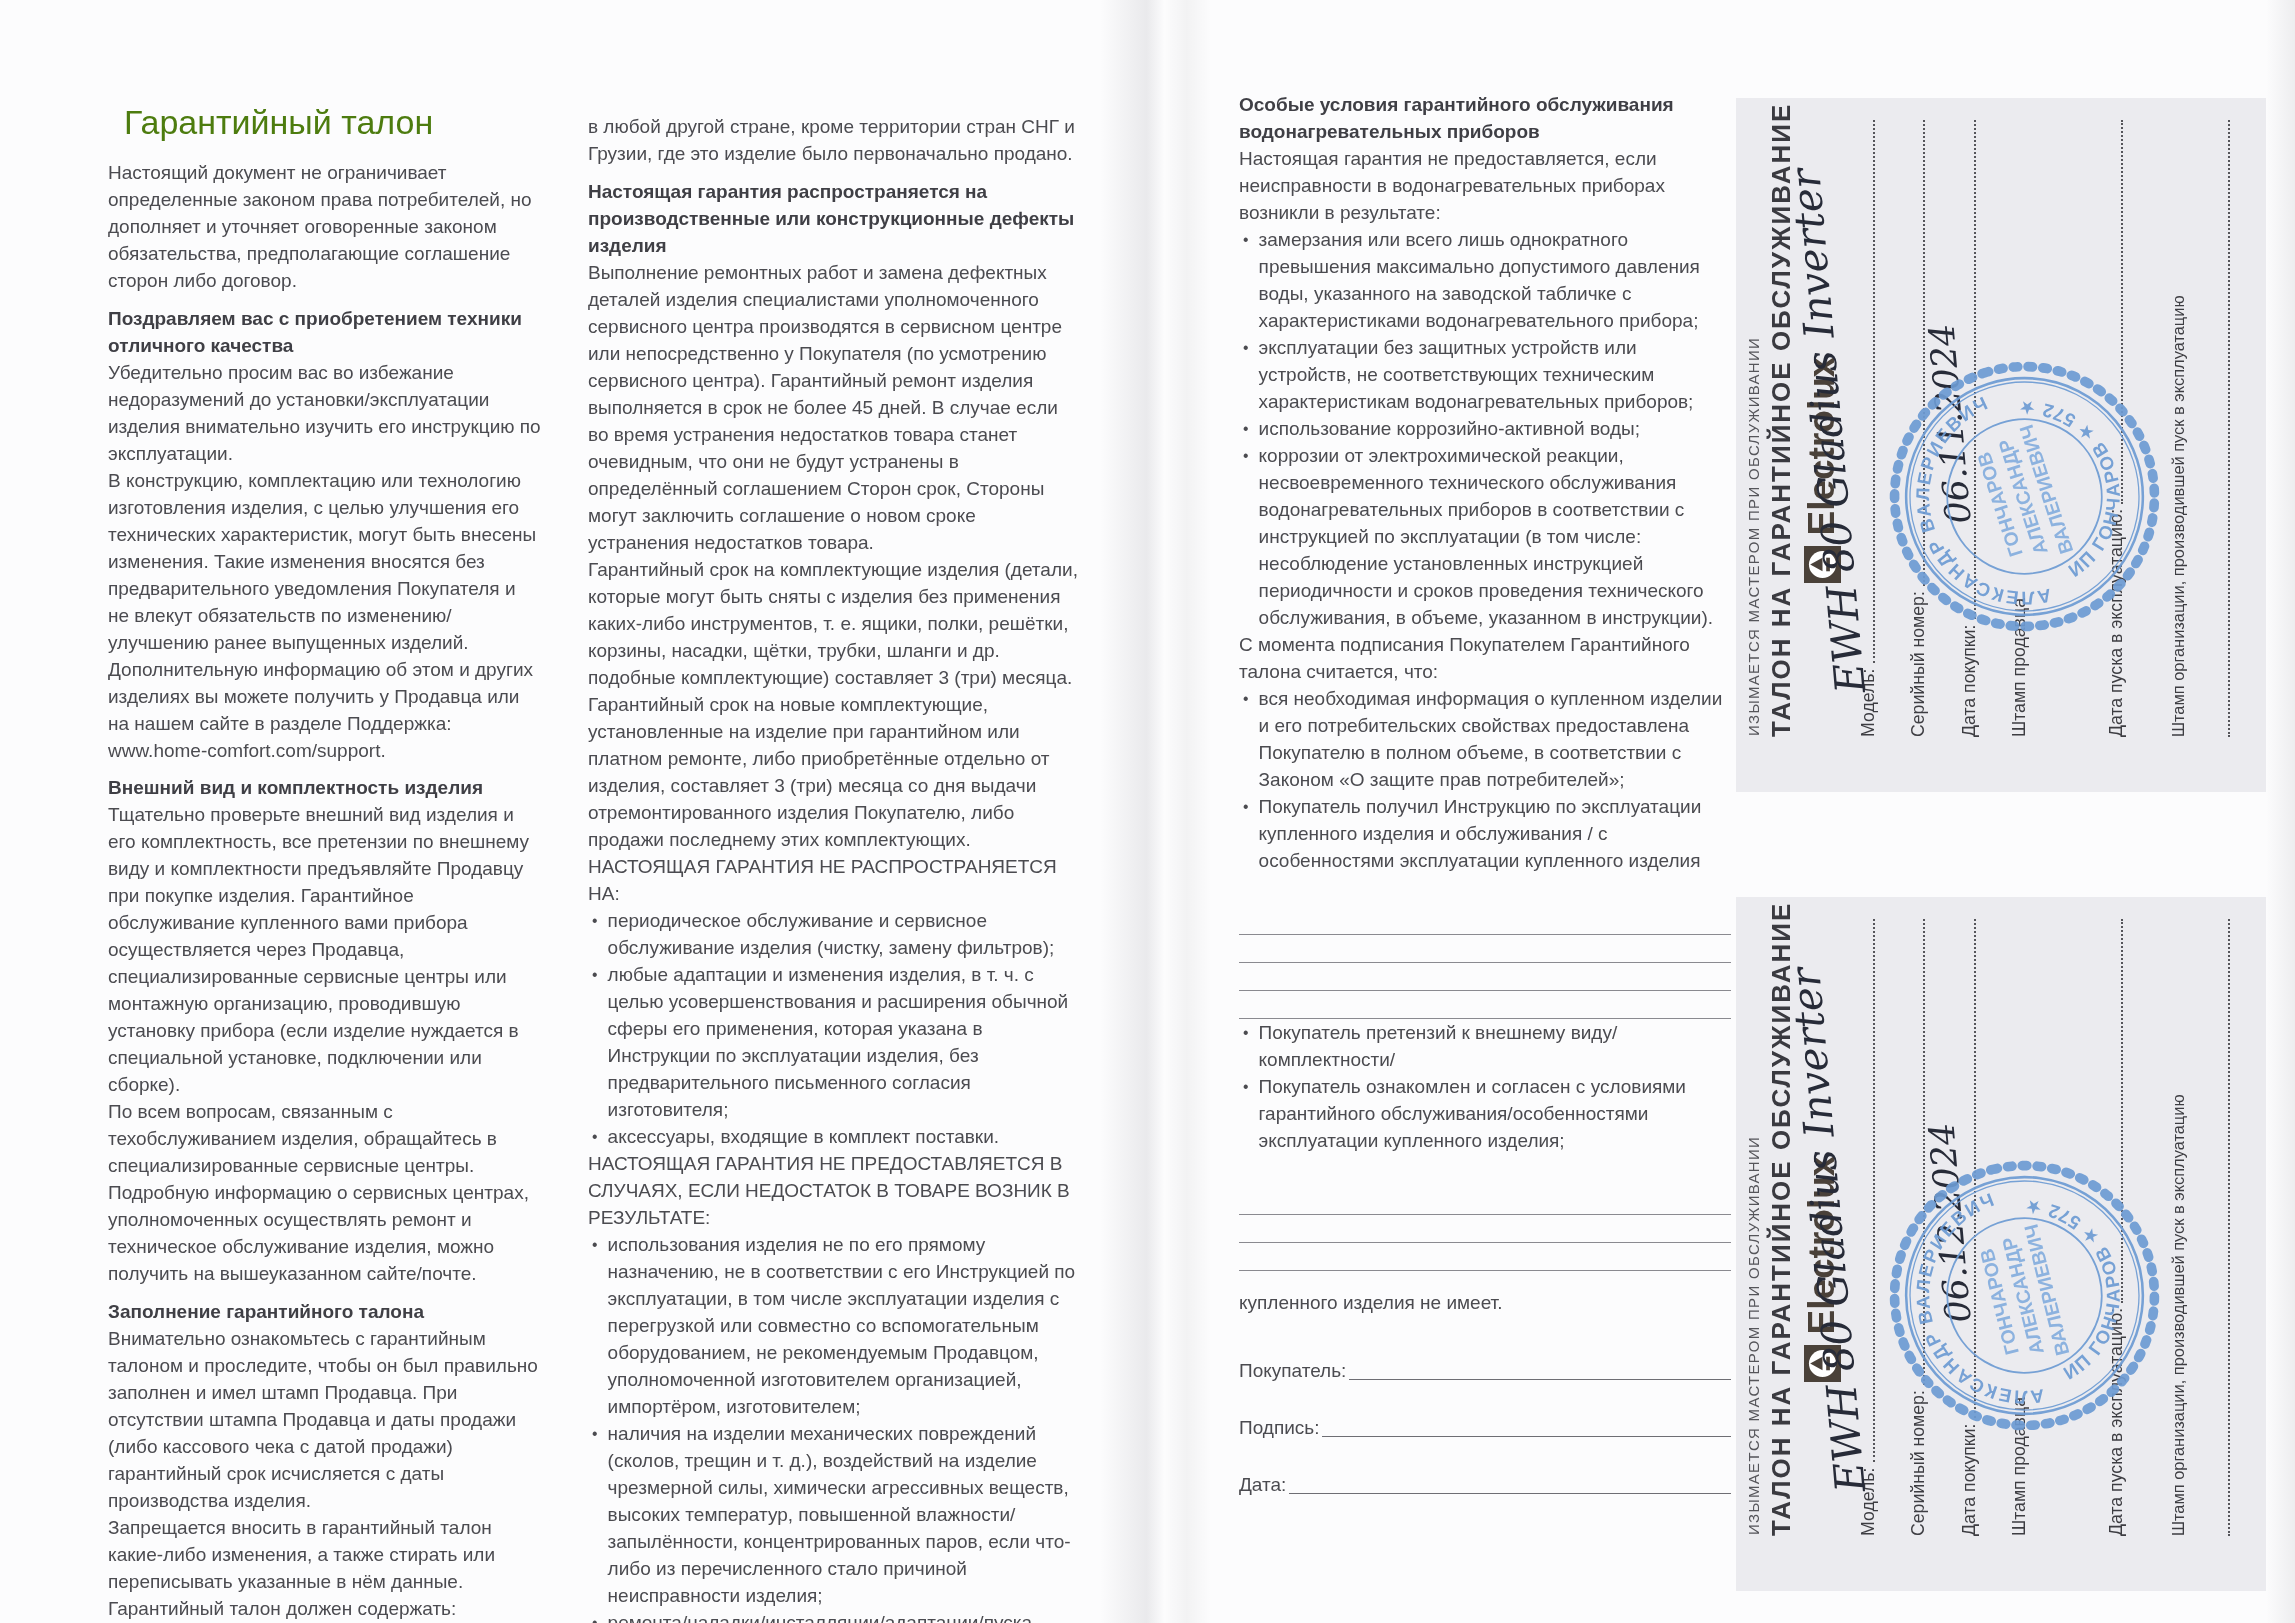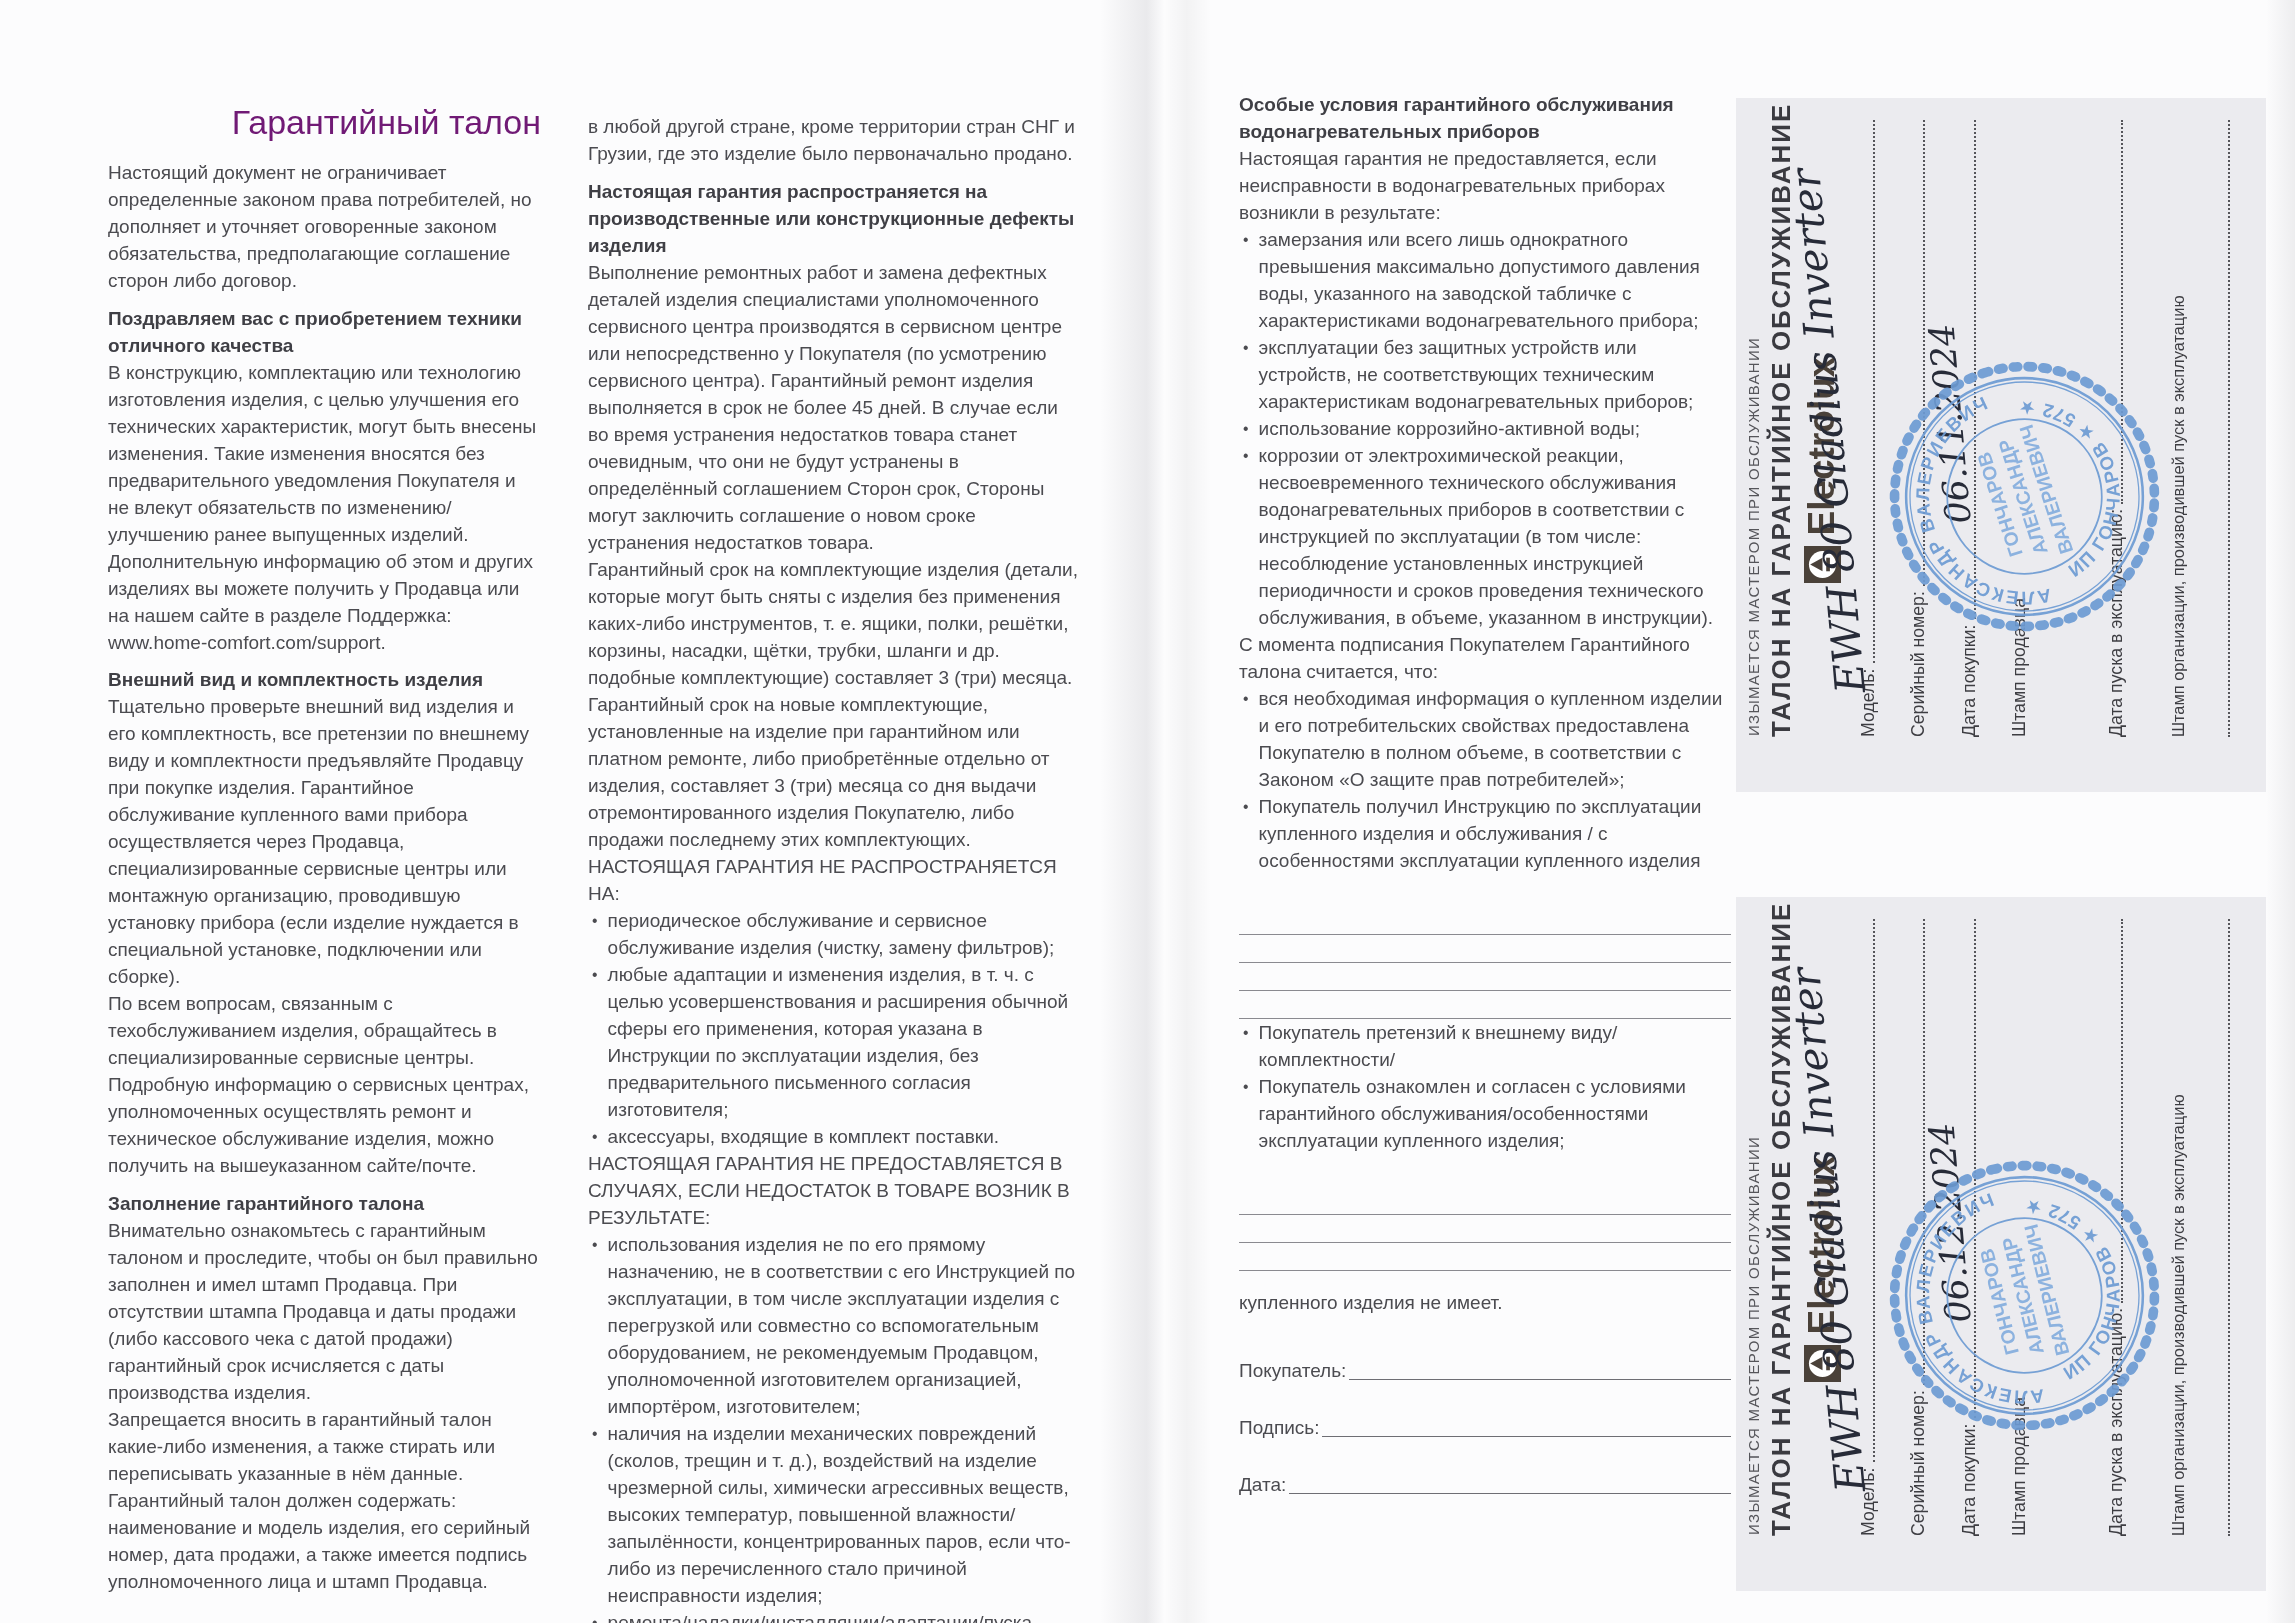--- a/index.html
+++ b/index.html
@@ -7,21 +7,21 @@
     width:2295px;height:1623px;position:relative;overflow:hidden;
     background:#fcfcfd;
     font-family:"Liberation Sans","DejaVu Sans",sans-serif;
     color:#4b4b50;
   }
   
   .col{position:absolute;font-size:19px;line-height:27px;}
   #col1{left:108px;top:103px;width:433px;}
   #col2{left:588px;top:113px;width:490px;}
   #col3{left:1239px;top:80px;width:492px;}
-  .doc-title{font-size:34px;line-height:39px;font-weight:400;color:#701a75;margin:0 0 17px 4px;text-align:right;}
+  .doc-title{font-size:34px;line-height:39px;font-weight:400;color:#4d7c0f;margin:0 0 17px 16px;}
   .h{font-weight:bold;color:#3f3f45;margin:10.5px 0 0 0;}
   .para{margin:0;}
   .bullet{position:relative;padding-left:19.6px;margin:0;}
   .bullet::before{content:"•";position:absolute;left:3.9px;top:0;font-size:15.7px;color:#4b4b50;}
   .rule{height:27px;border-bottom:1.3px solid #8a8a90;}
   .bullet + .rule, .para + .rule{margin-top:33px;}
   .rule + .para{margin-top:18px;}
   .fieldrow{display:flex;align-items:flex-end;margin-top:30px;justify-content:center;}
   .para + .fieldrow{margin-top:41px;}
   .flabel{white-space:nowrap;}
@@ -51,20 +51,21 @@
   .hw-date{left:268px;top:194px;font-size:35px;transform:rotate(-5deg);}
   .stamp{position:absolute;left:154px;top:147px;width:283px;height:283px;opacity:0.92;}
 </style>
 </head>
 <body>
 
 <div class="col" id="col1">
     <h1 class="doc-title">Гарантийный талон</h1>
     <p class="para">Настоящий документ не ограничивает определенные законом права потребителей, но дополняет и уточняет оговоренные законом обязательства, предполагающие соглашение сторон либо договор.</p>
     <div class="h">Поздравляем вас с приобретением техники отличного качества</div>
+    <p class="para">Убедительно просим вас во избежание недоразумений до установки/эксплуатации изделия внимательно изучить его инструкцию по эксплуатации.</p>
     <p class="para">В конструкцию, комплектацию или технологию изготовления изделия, с целью улучшения его технических характеристик, могут быть внесены изменения. Такие изменения вносятся без предварительного уведомления Покупателя и не влекут обязательств по изменению/улучшению ранее выпущенных изделий.</p>
     <p class="para">Дополнительную информацию об этом и других изделиях вы можете получить у Продавца или на нашем сайте в разделе Поддержка: www.home-comfort.com/support.</p>
     <div class="h">Внешний вид и комплектность изделия</div>
     <p class="para">Тщательно проверьте внешний вид изделия и его комплектность, все претензии по внешнему виду и комплектности предъявляйте Продавцу при покупке изделия. Гарантийное обслуживание купленного вами прибора осуществляется через Продавца, специализированные сервисные центры или монтажную организацию, проводившую установку прибора (если изделие нуждается в специальной установке, подключении или сборке).</p>
     <p class="para">По всем вопросам, связанным с техобслуживанием изделия, обращайтесь в специализированные сервисные центры. Подробную информацию о сервисных центрах, уполномоченных осуществлять ремонт и техническое обслуживание изделия, можно получить на вышеуказанном сайте/почте.</p>
     <div class="h">Заполнение гарантийного талона</div>
     <p class="para">Внимательно ознакомьтесь с гарантийным талоном и проследите, чтобы он был правильно заполнен и имел штамп Продавца. При отсутствии штампа Продавца и даты продажи (либо кассового чека с датой продажи) гарантийный срок исчисляется с даты производства изделия.</p>
     <p class="para">Запрещается вносить в гарантийный талон какие-либо изменения, а также стирать или переписывать указанные в нём данные. Гарантийный талон должен содержать: наименование и модель изделия, его серийный номер, дата продажи, а также имеется подпись уполномоченного лица и штамп Продавца.</p>
   </div>
 <div class="col" id="col2">

